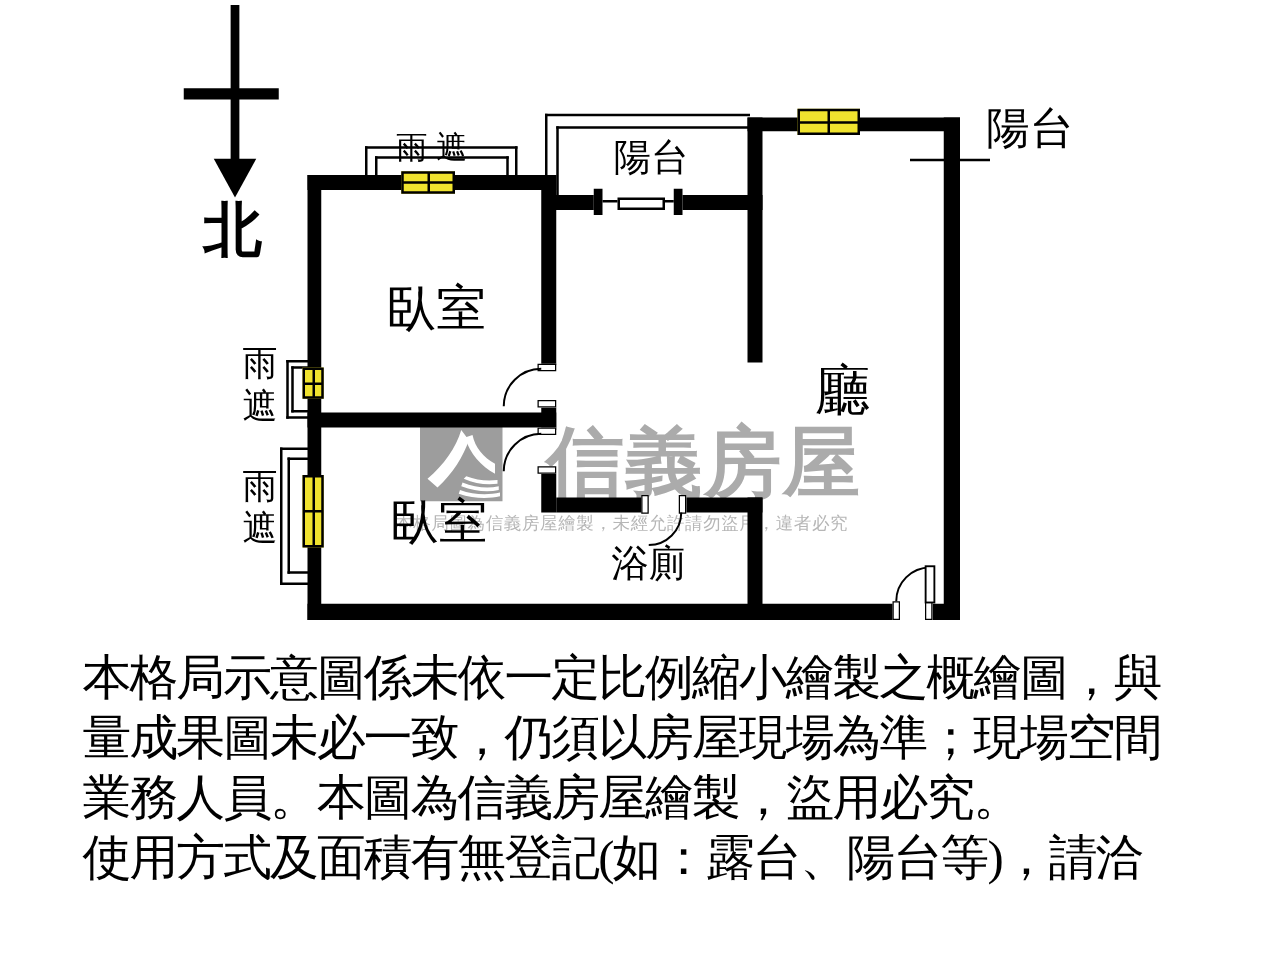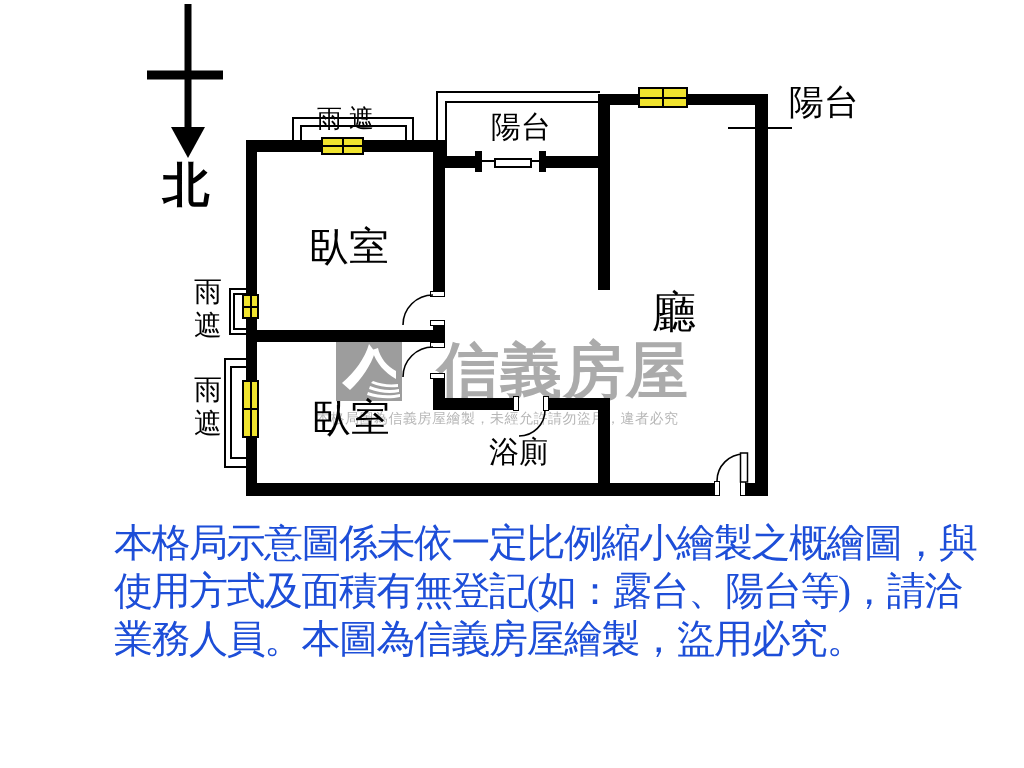--- a/index.html
+++ b/index.html
@@ -16,21 +16,21 @@
   .line{position:absolute;background:#000;z-index:3;}
   .win{position:absolute;background:#F0E32E;border:2px solid #000;z-index:4;box-sizing:border-box;}
   .win::before{content:'';position:absolute;left:-1px;right:-1px;top:50%;margin-top:-1px;height:2px;background:#000;}
   .win::after{content:'';position:absolute;top:-1px;bottom:-1px;left:50%;margin-left:-1px;width:2px;background:#000;}
   .cap{position:absolute;background:#fff;border:1px solid #000;z-index:5;box-sizing:border-box;}
   .panel{position:absolute;background:#fff;border:2px solid #000;z-index:5;box-sizing:border-box;}
   .overlay{position:absolute;left:0;top:0;z-index:6;pointer-events:none;}
   .lbl{position:absolute;z-index:7;color:#000;white-space:nowrap;line-height:1.15;}
   .vert{white-space:normal;text-align:center;}
   
-  #disclaimer{position:absolute;left:66px;top:519px;z-index:7;color:#1d4ed8;margin-left:48px;}
+  #disclaimer{position:absolute;left:66px;top:519px;z-index:7;color:#000000;}
   #disclaimer .dl{font-size:39px;line-height:48px;letter-spacing:-1.5px;white-space:nowrap;}
 </style>
 </head>
 <body>
 
 <div id="canvas">
 
   <div class="wm" id="wm-logo">
     <svg width="66" height="61" viewBox="0 0 66 61">
       <path d="M33 4 C29 18 19 32 6 43 L14 50 C26 39 35 25 39 12 Z" fill="#fff"></path>
@@ -110,17 +110,18 @@
   <div class="lbl" style="left:489px;top:435px;font-size:30px;">浴廁</div>
   <div class="lbl" style="left:317px;top:105px;font-size:25px;letter-spacing:7px;">雨遮</div>
   <div class="lbl vert" style="left:192px;top:275px;width:32px;font-size:28px;line-height:34px;">雨遮</div>
   <div class="lbl vert" style="left:192px;top:373px;width:32px;font-size:28px;line-height:34px;">雨遮</div>
   <div class="lbl" style="left:789px;top:80px;font-size:35px;line-height:46px;">
     <div>陽台</div>
   </div>
 
   <div id="disclaimer">
     <div class="dl">本格局示意圖係未依一定比例縮小繪製之概繪圖，與</div>
+    <div class="dl">量成果圖未必一致，仍須以房屋現場為準；現場空間</div>
+    <div class="dl">業務人員。本圖為信義房屋繪製，盜用必究。</div>
     <div class="dl">使用方式及面積有無登記(如：露台、陽台等)，請洽</div>
-    <div class="dl">業務人員。本圖為信義房屋繪製，盜用必究。</div>
   </div>
 
 </div>
 
 </body></html>

